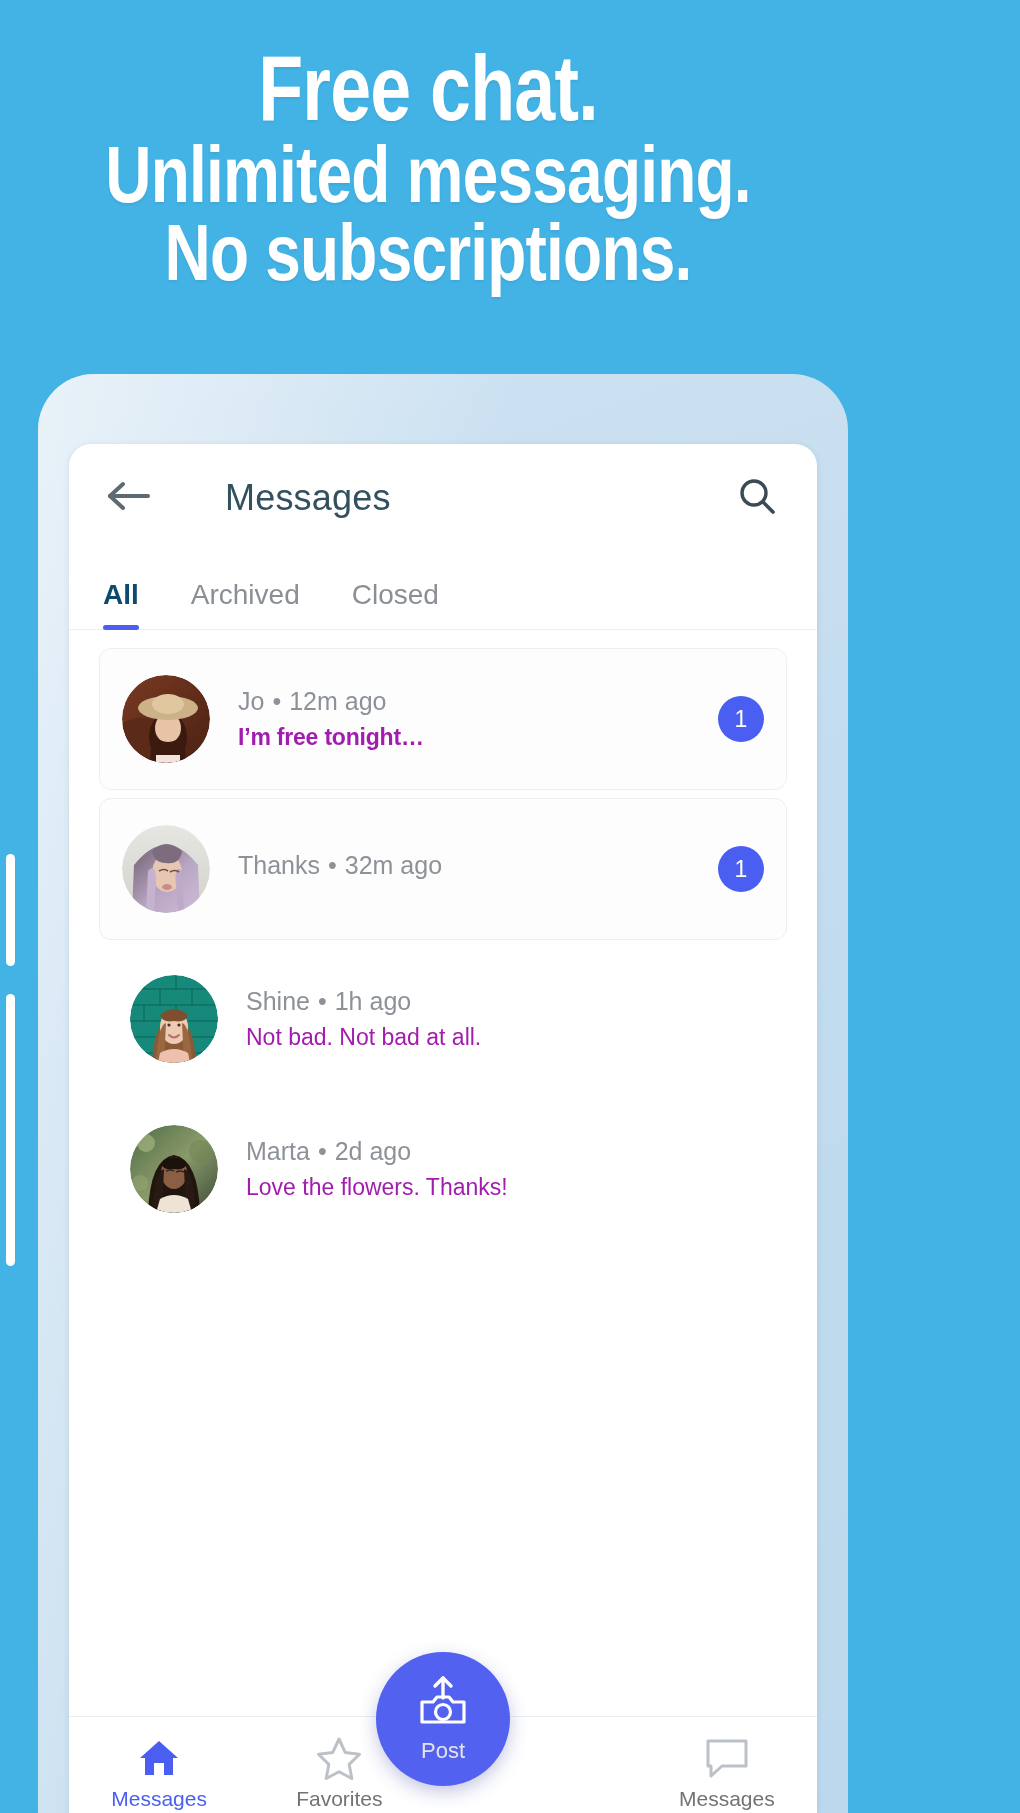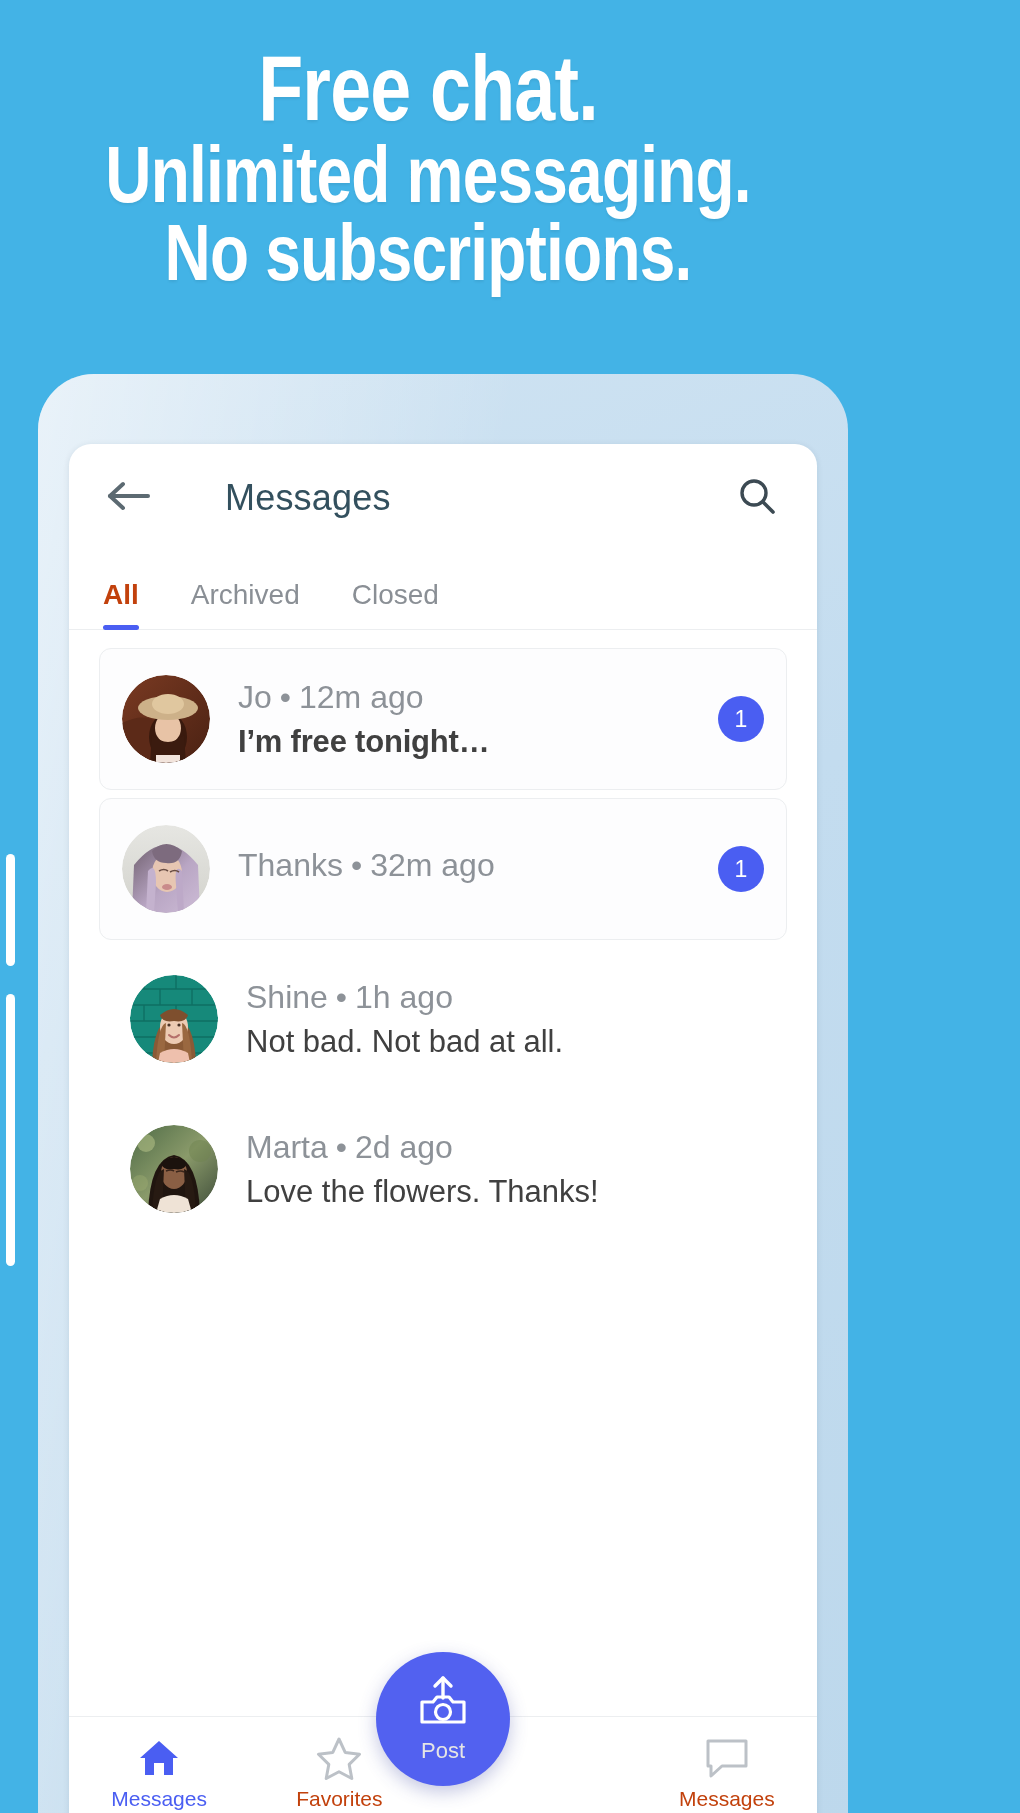--- a/index.html
+++ b/index.html
@@ -128,21 +128,21 @@
   .tab {
     font-size: 28px;
     color: #8a8f95;
     padding: 0 0 18px 0;
     margin-right: 52px;
     position: relative;
     cursor: pointer;
     white-space: nowrap;
   }
   .tab.active {
-    color: #c2410c;
+    color: #0c4a6e;
     font-weight: bold;
   }
   .tab.active::after {
     content: "";
     position: absolute;
     left: 0; right: 0; bottom: -1px;
     height: 5px;
     border-radius: 3px;
     background: #4a5ef2;
   }
@@ -175,29 +175,29 @@
     position: relative;
   }
   .avatar svg { display: block; width: 100%; height: 100%; }
 
   .msg-body {
     flex: 1;
     margin-left: 28px;
     min-width: 0;
   }
   .msg-meta {
-    font-size: 32px;
+    font-size: 25px;
     color: #8d9298;
     margin-bottom: 8px;
     white-space: nowrap;
   }
   .msg-meta .dot { padding: 0 8px; }
   .msg-preview {
-    font-size: 31px;
-    color: #404040;
+    font-size: 23px;
+    color: #a21caf;
     white-space: nowrap;
     overflow: hidden;
     text-overflow: ellipsis;
   }
   .msg-row.unread .msg-preview {
     font-weight: bold;
     font-family: "Liberation Sans Narrow", "Liberation Sans", sans-serif;
     letter-spacing: -0.2px;
   }
 
@@ -229,21 +229,21 @@
   .nav-item {
     flex: 1;
     display: flex;
     flex-direction: column;
     align-items: center;
     cursor: pointer;
   }
   .nav-item .nav-ico { height: 46px; display:flex; align-items:center; justify-content:center; }
   .nav-item .nav-label {
     font-size: 21px;
-    color: #c2410c;
+    color: #737373;
     margin-top: 6px;
   }
   .nav-item.active .nav-label { color: #4a5ef2; }
   .nav-spacer { flex: 1.15; }
 
   
   .fab {
     position: absolute;
     left: 50%;
     bottom: 58px;

